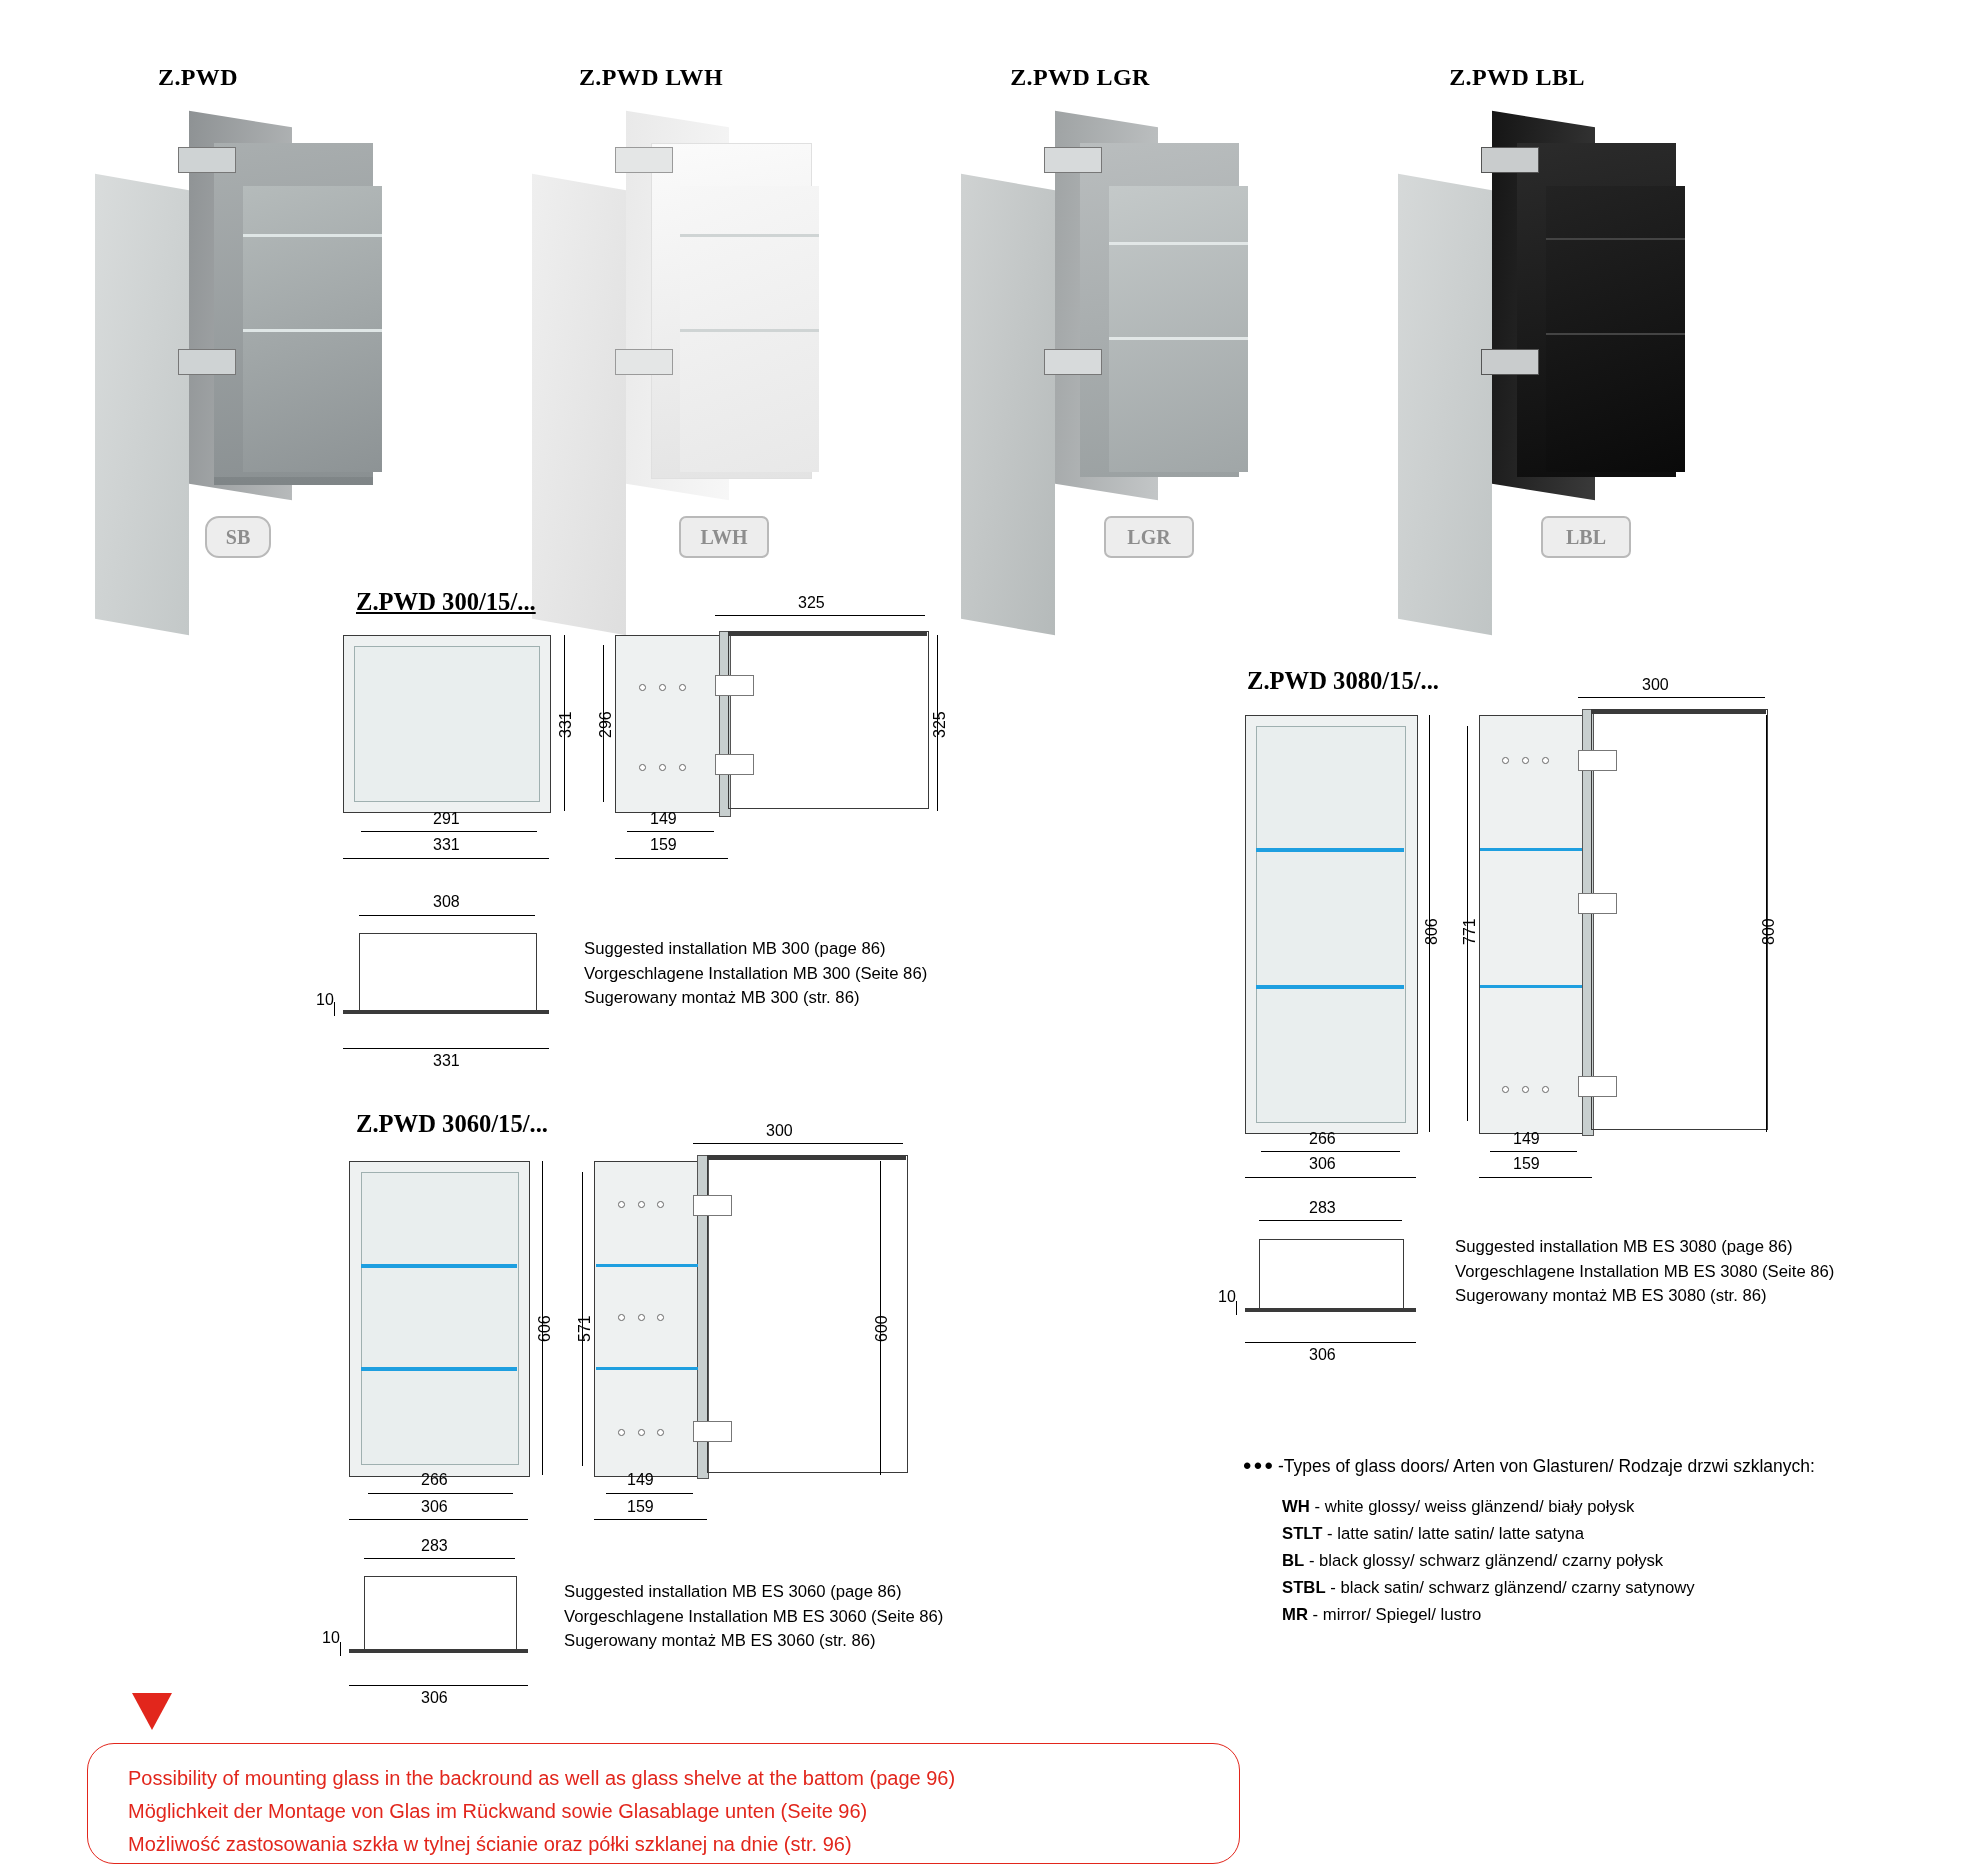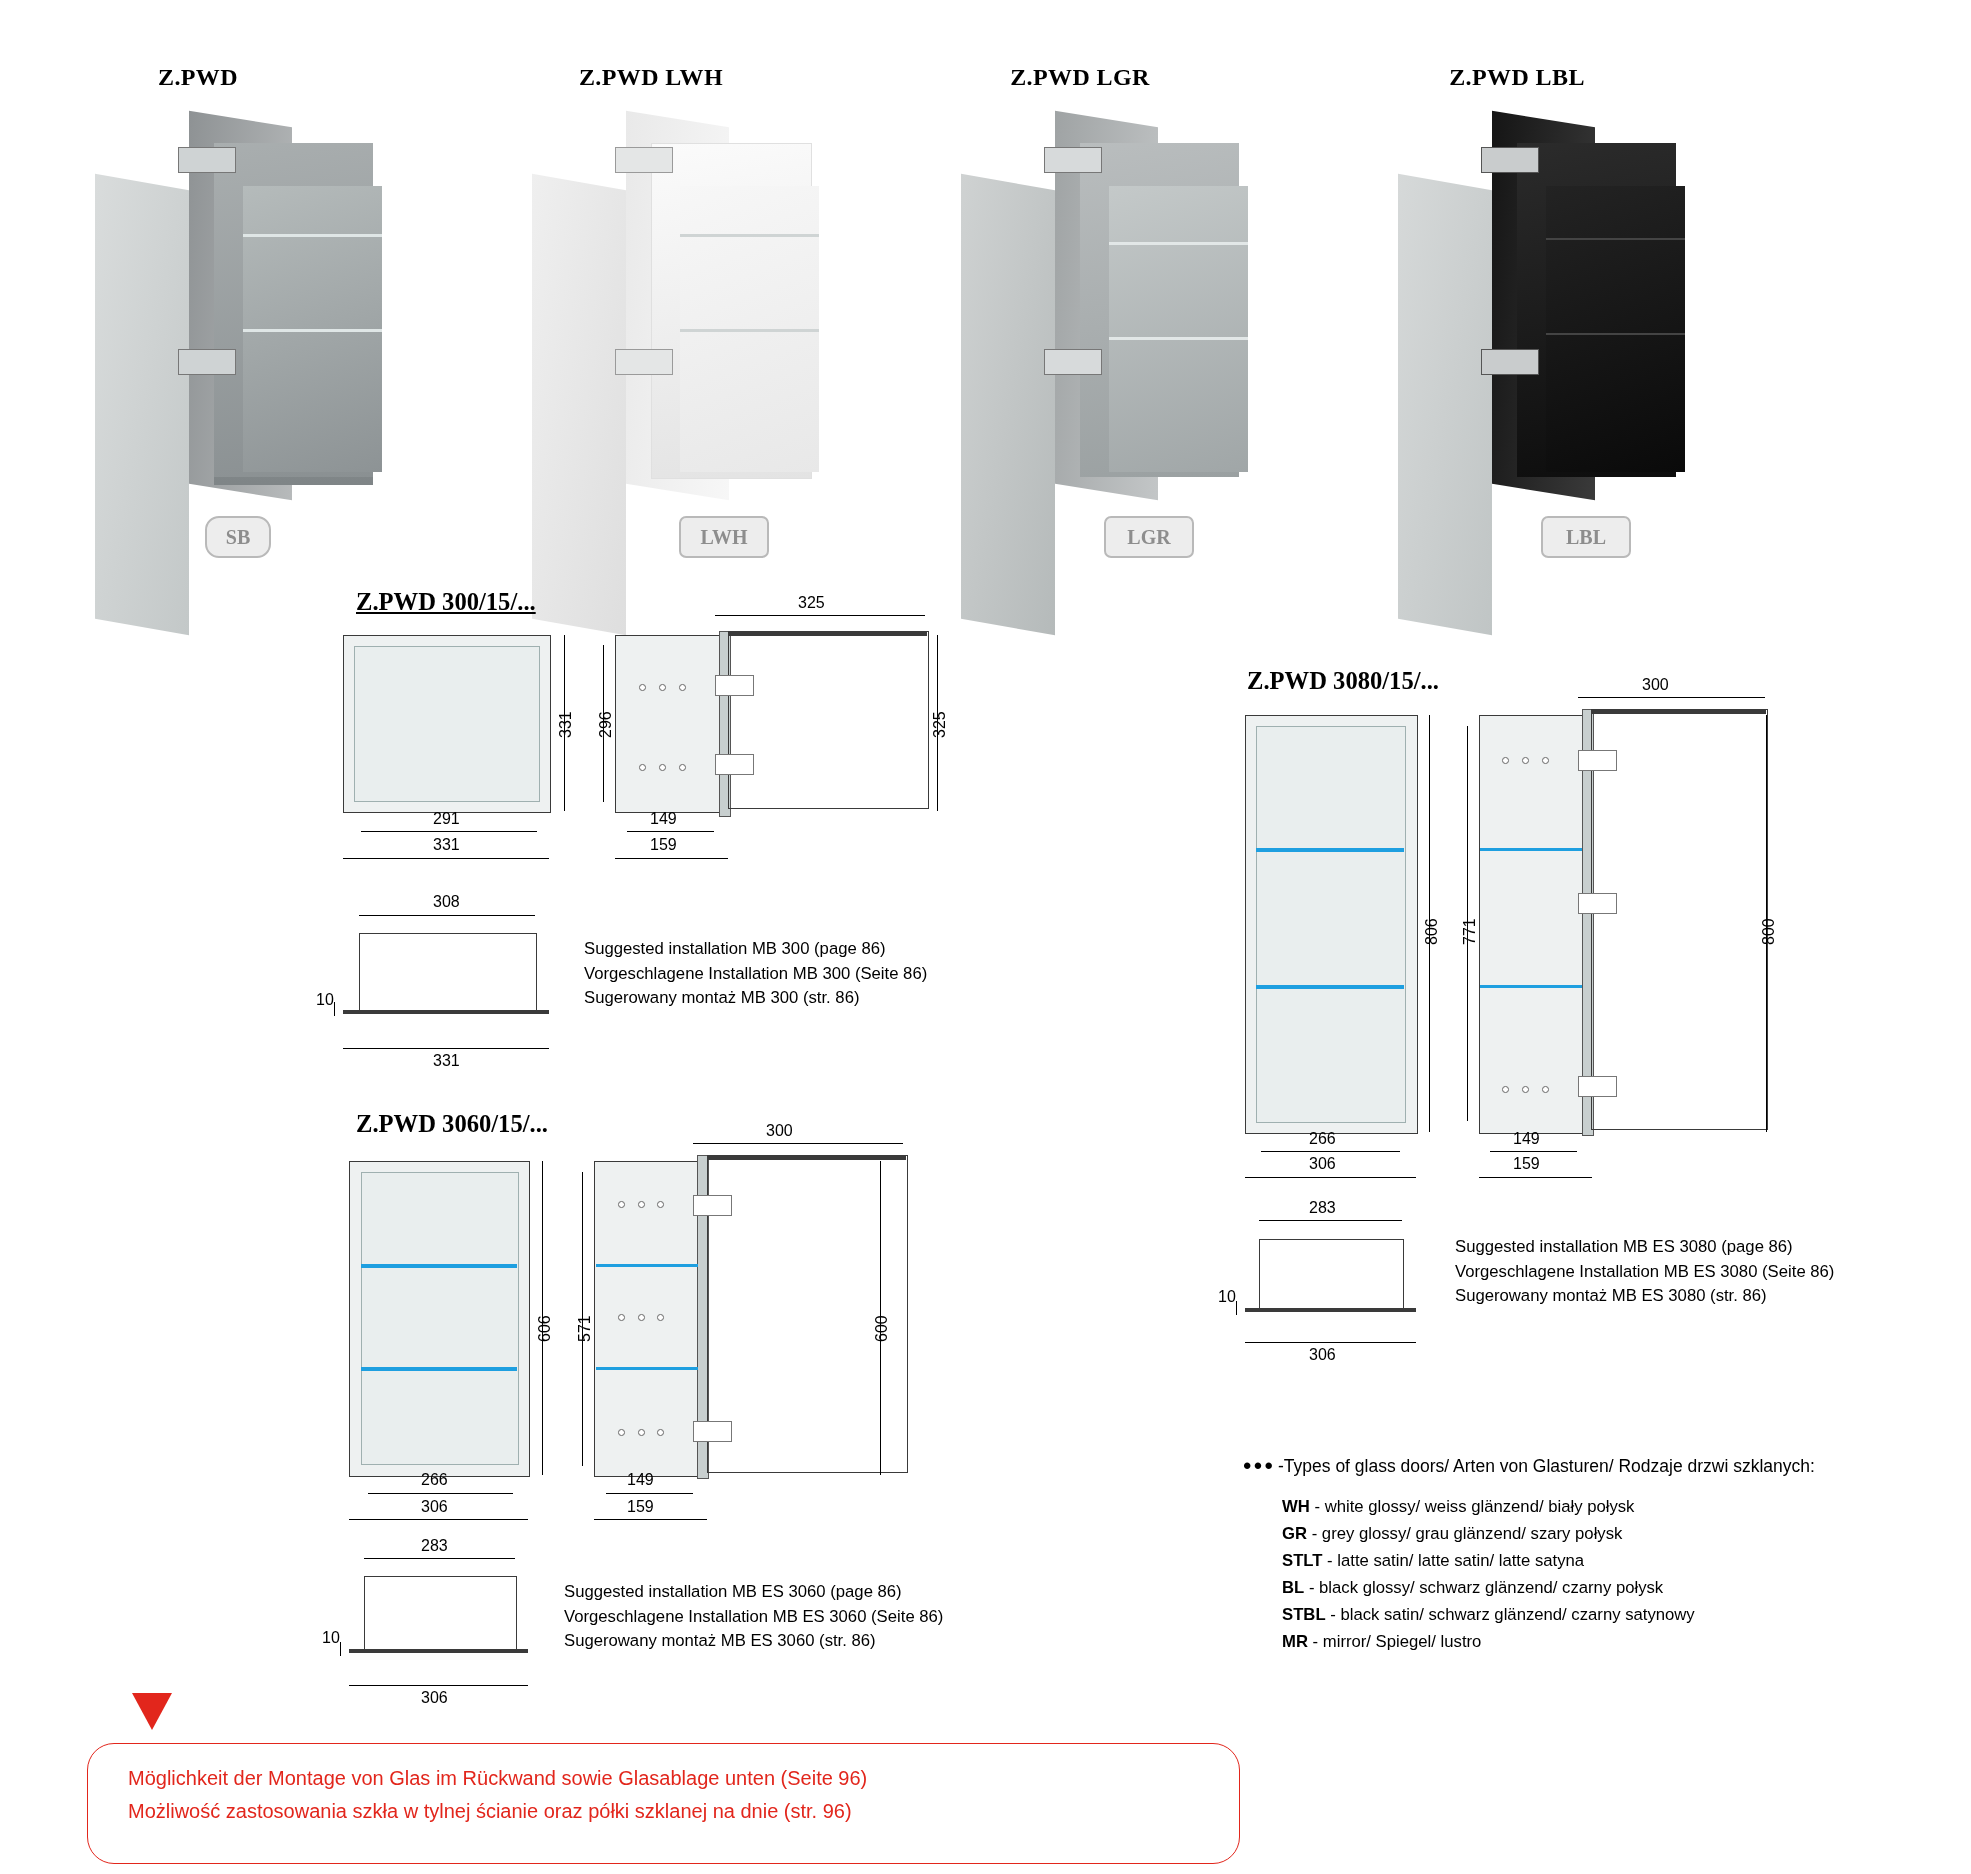--- a/index.html
+++ b/index.html
@@ -249,27 +249,27 @@
 <div class="note" style="left:1455px;top:1235px;width:461px;">
   <div>Suggested installation MB ES 3080 (page 86)</div>
   <div>Vorgeschlagene Installation MB ES 3080 (Seite 86)</div>
   <div>Sugerowany montaż MB ES 3080 (str. 86)</div>
 </div>
 
 <div class="dots" style="left:1243px;top:1461px;">•••</div>
 <div class="abs" style="left:1278px;top:1456px;font-size:17.5px;">-Types of glass doors/ Arten von Glasturen/ Rodzaje drzwi szklanych:</div>
 <div class="glasslist" style="left:1282px;top:1493px;width:651px;">
   <div><b>WH</b><span> - white glossy/ weiss glänzend/ biały połysk</span></div>
-  <div><b>GR</b><span> - grey glossy/ grau glänzend/ szary połysk</span></div>
   <div><b>STLT</b><span> - latte satin/ latte satin/ latte satyna</span></div>
   <div><b>BL</b><span> - black glossy/ schwarz glänzend/ czarny połysk</span></div>
   <div><b>STBL</b><span> - black satin/ schwarz glänzend/ czarny satynowy</span></div>
   <div><b>MR</b><span> - mirror/ Spiegel/ lustro</span></div>
 </div>
 
 <div class="arrow-red" style="left:132px;top:1693px;"></div>
 <div class="bottombox" style="left:87px;top:1743px;width:1151px;height:119px;">
   <div style="padding:17.5px 0 0 40px;">
+    <p>Possibility of mounting glass in the backround as well as glass shelve at the battom (page 96)</p>
     <p>Möglichkeit der Montage von Glas im Rückwand sowie Glasablage unten (Seite 96)</p>
     <p>Możliwość zastosowania szkła w tylnej ścianie oraz półki szklanej na dnie (str. 96)</p>
   </div>
 </div>
 
 
 </body></html>

